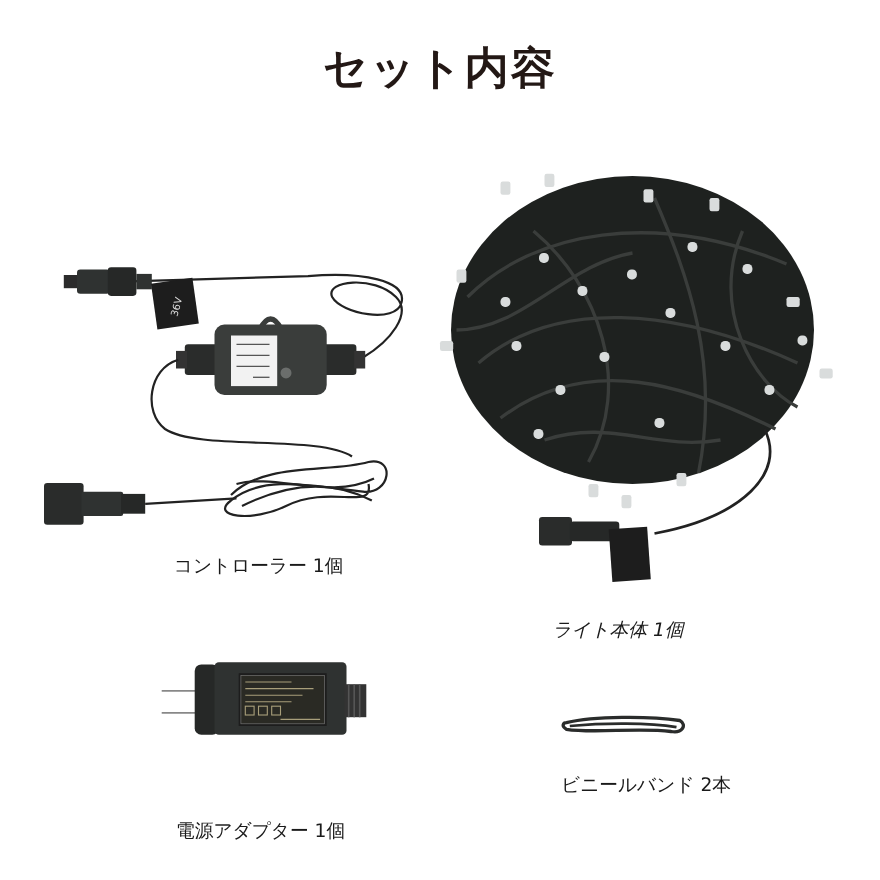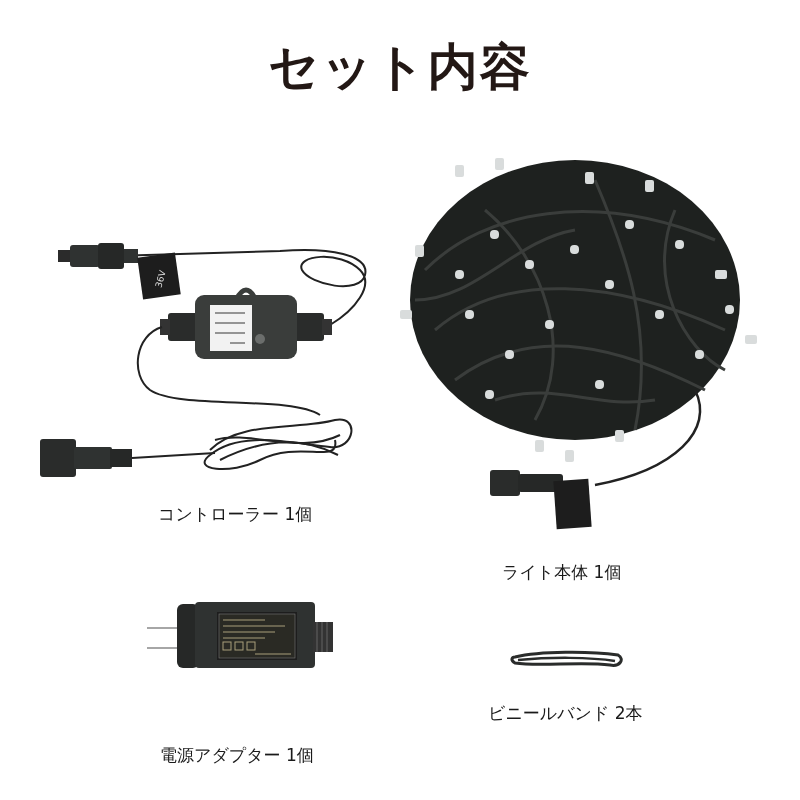--- a/index.html
+++ b/index.html
@@ -1,30 +1,30 @@
 <!DOCTYPE html>
 <html><head>
 <meta charset="utf-8">
 <style>
   * { margin: 0; padding: 0; box-sizing: border-box; }
   html, body { width: 800px; height: 800px; background: #ffffff; overflow: hidden; }
   body { position: relative; font-family: "DejaVu Sans", "Liberation Sans", sans-serif; color: #231815; }
 
   .title {
     position: absolute; left: 0; top: 34px; width: 800px; text-align: center;
-    font-size: 50px; font-weight: bold; letter-spacing: 2px; color: #231815;
+    font-size: 40px; font-weight: bold; letter-spacing: 2px; color: #231815;
   }
 
   .caption {
     position: absolute; font-size: 17px; color: #1a1a1a; white-space: nowrap; text-align: right;
   }
   .cap-controller { left: 158px; top: 503px; }
-  .cap-light { left: 502px; top: 561px; }
+  .cap-light { left: 502px; top: 561px; font-style: italic; }
   .cap-adapter { left: 160px; top: 702px; margin-top: 42px; }
-  .cap-band { left: 488px; top: 702px; }
+  .cap-band { left: 510px; top: 702px; }
 
   .product { position: absolute; }
   .controller { left: 40px; top: 225px; width: 340px; height: 260px; }
   .lightball { left: 395px; top: 150px; width: 380px; height: 380px; }
   .adapter { left: 145px; top: 600px; width: 220px; height: 70px; }
   .band { left: 510px; top: 645px; width: 115px; height: 30px; }
 
   svg { display: block; }
 </style>
 </head>

